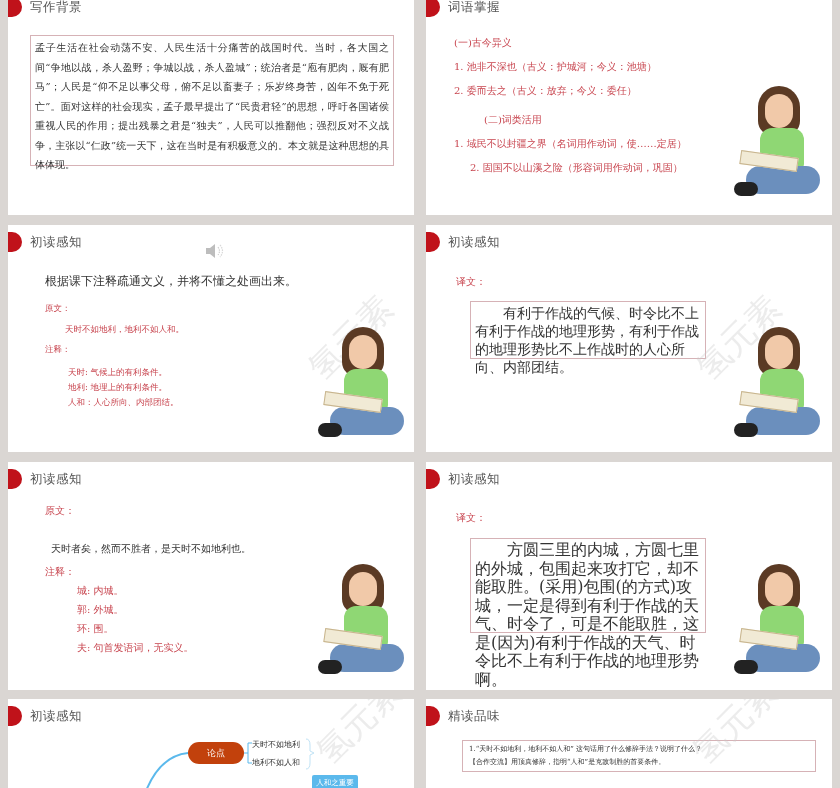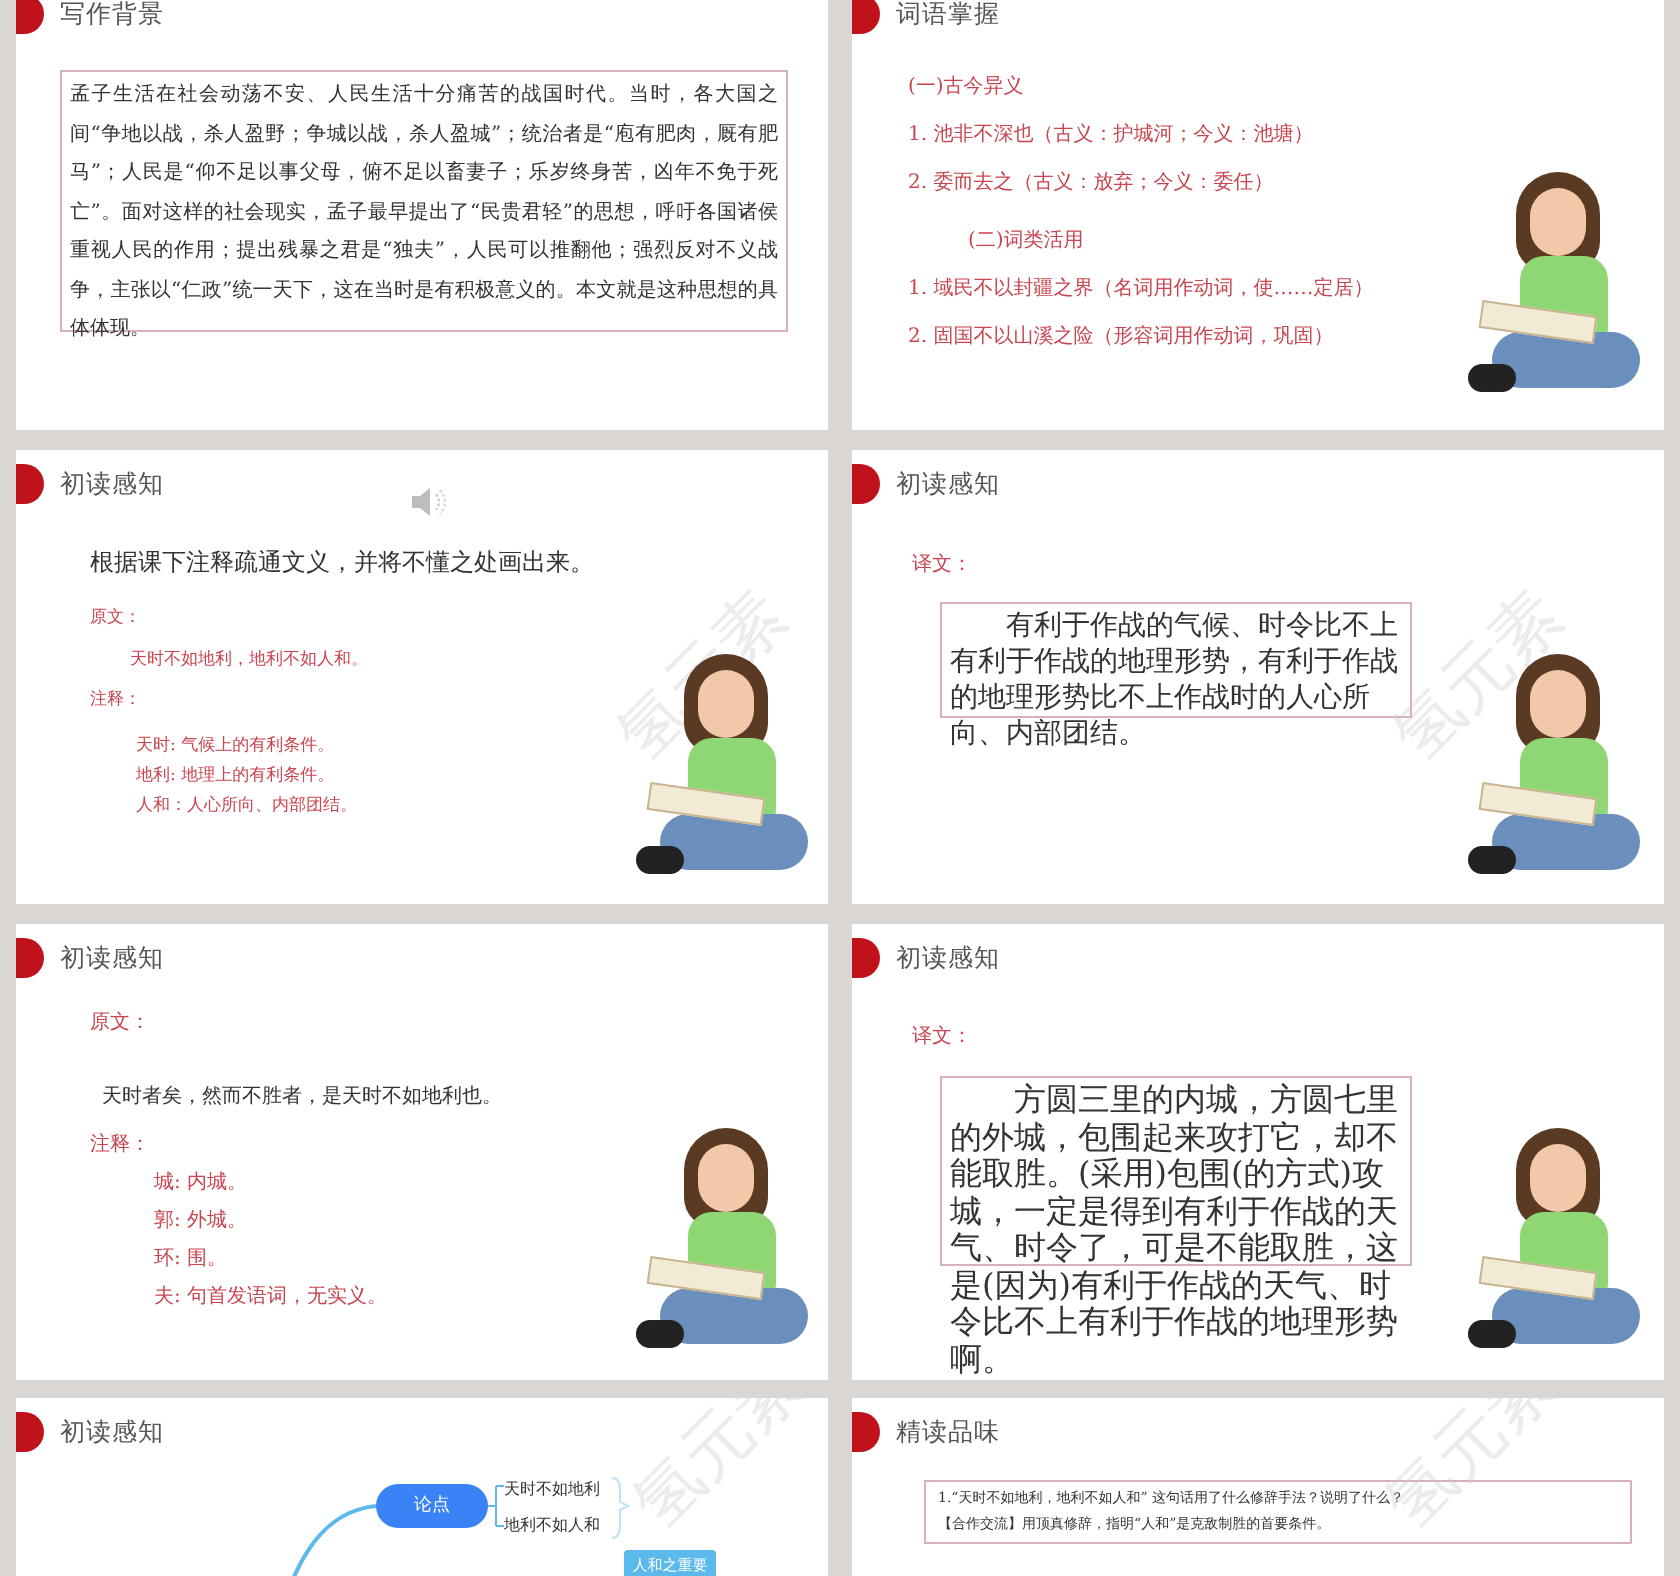--- a/index.html
+++ b/index.html
@@ -42,21 +42,21 @@
   .girl .face { position:absolute; left:33px; top:10px; width:28px; height:34px; background:#f1c9a9; border-radius:14px 14px 14px 14px; }
   .girl .body { position:absolute; left:28px; top:44px; width:44px; height:42px; background:#8fd774; border-radius:12px 12px 6px 6px; }
   .girl .book { position:absolute; left:8px; top:70px; width:56px; height:12px; background:#f1ead5; border:1px solid #c8b58f; transform:rotate(8deg); }
   .girl .legs { position:absolute; left:14px; top:82px; width:74px; height:28px; background:#6b8fbd; border-radius:14px; }
   .girl .shoe { position:absolute; left:2px; top:98px; width:24px; height:14px; background:#222; border-radius:7px; }
 
   .wm { position:absolute; font-size:34px; color:rgba(200,200,200,0.35); transform:rotate(-45deg); font-family:"DejaVu Sans", sans-serif; }
 
   .speaker { position:absolute; left:196px; top:17px; width:22px; height:18px; }
 
-  .mm-node { position:absolute; background:#3b82f6; color:#fff; font-size:9px; border-radius:14px; text-align:center; font-family:"DejaVu Sans", sans-serif; }
+  .mm-node { position:absolute; background:#c2410c; color:#fff; font-size:9px; border-radius:14px; text-align:center; font-family:"DejaVu Sans", sans-serif; }
   .mm-txt { position:absolute; font-size:8px; color:#333; }
   .mm-tag { position:absolute; background:#5bb9ec; color:#fff; font-size:7.5px; border-radius:2px; text-align:center; font-family:"DejaVu Sans", sans-serif;margin-top:30px; }
 </style>
 </head>
 <body>
 
 <div class="slide s1">
   <div class="hdr">
     <div class="tab"></div>
     <span class="ttl">写作背景</span>
@@ -69,21 +69,21 @@
 <div class="slide s2">
   <div class="hdr">
     <div class="tab"></div>
     <span class="ttl">词语掌握</span>
   </div>
   <div class="lbl" style="left:28px; top:56px;">(一)古今异义</div>
   <div class="lbl" style="left:28px; top:80px;">1. 池非不深也（古义：护城河；今义：池塘）</div>
   <div class="lbl" style="left:28px; top:104px;">2. 委而去之（古义：放弃；今义：委任）</div>
   <div class="lbl" style="left:28px; top:133px;margin-left:30px;">(二)词类活用</div>
   <div class="lbl" style="left:28px; top:157px;">1. 域民不以封疆之界（名词用作动词，使……定居）</div>
-  <div class="lbl" style="left:28px; top:181px;">2. 固国不以山溪之险（形容词用作动词，巩固）</div>
+  <div class="lbl" style="left:44px; top:181px;">2. 固国不以山溪之险（形容词用作动词，巩固）</div>
   <div class="girl" style="left:306px; top:104px;">
     <div class="hair"></div>
       <div class="face"></div>
       <div class="body"></div>
       <div class="legs"></div>
       <div class="book"></div>
       <div class="shoe"></div>
   </div>
 </div>
 

